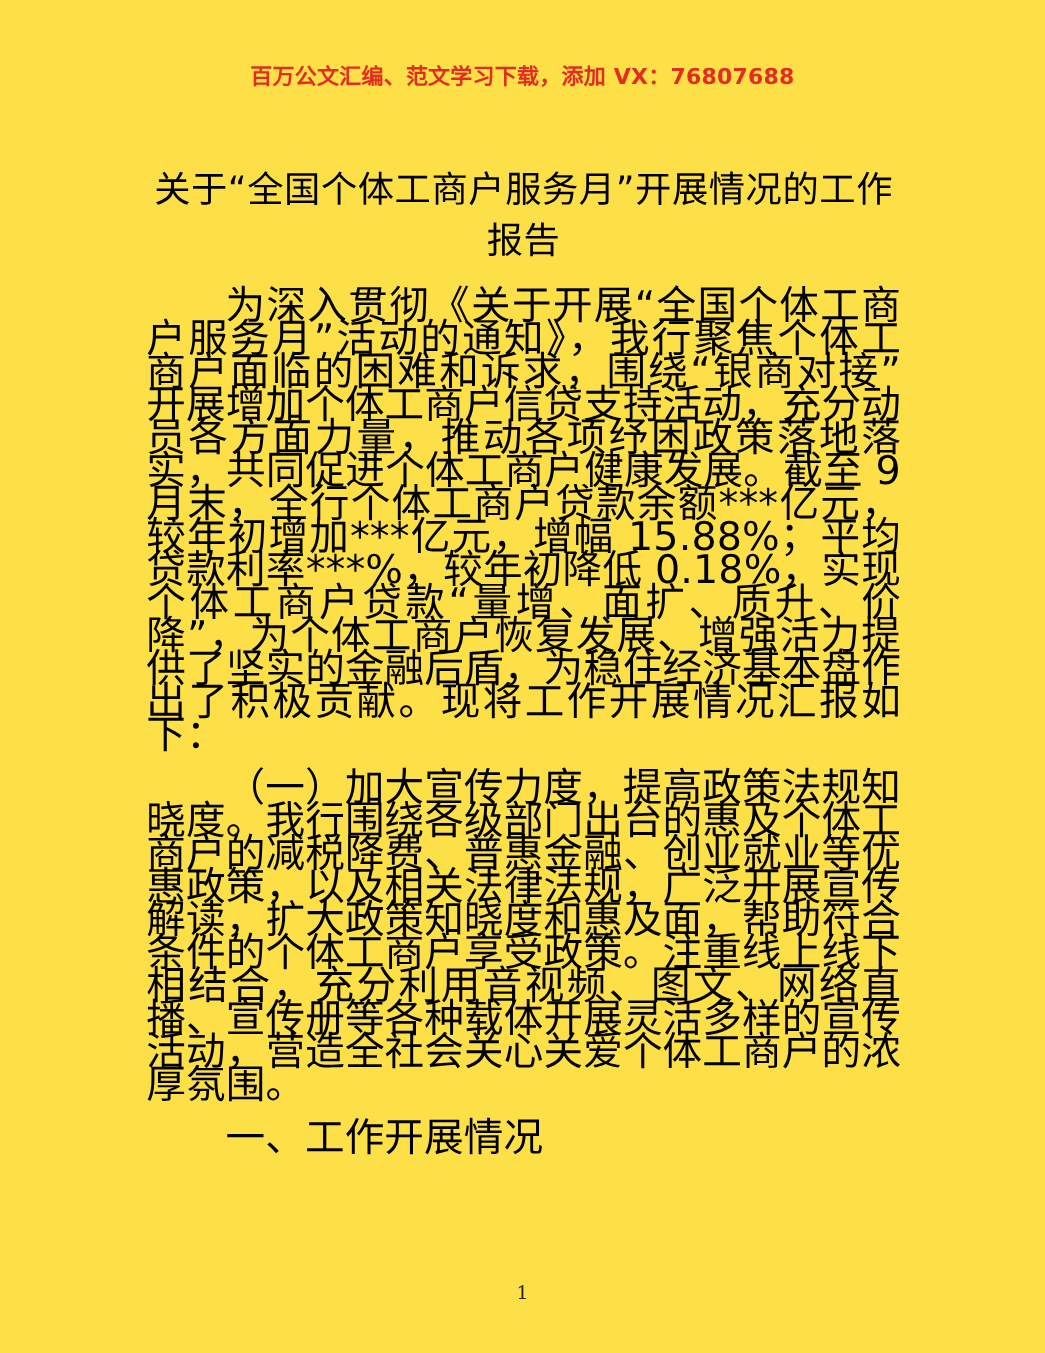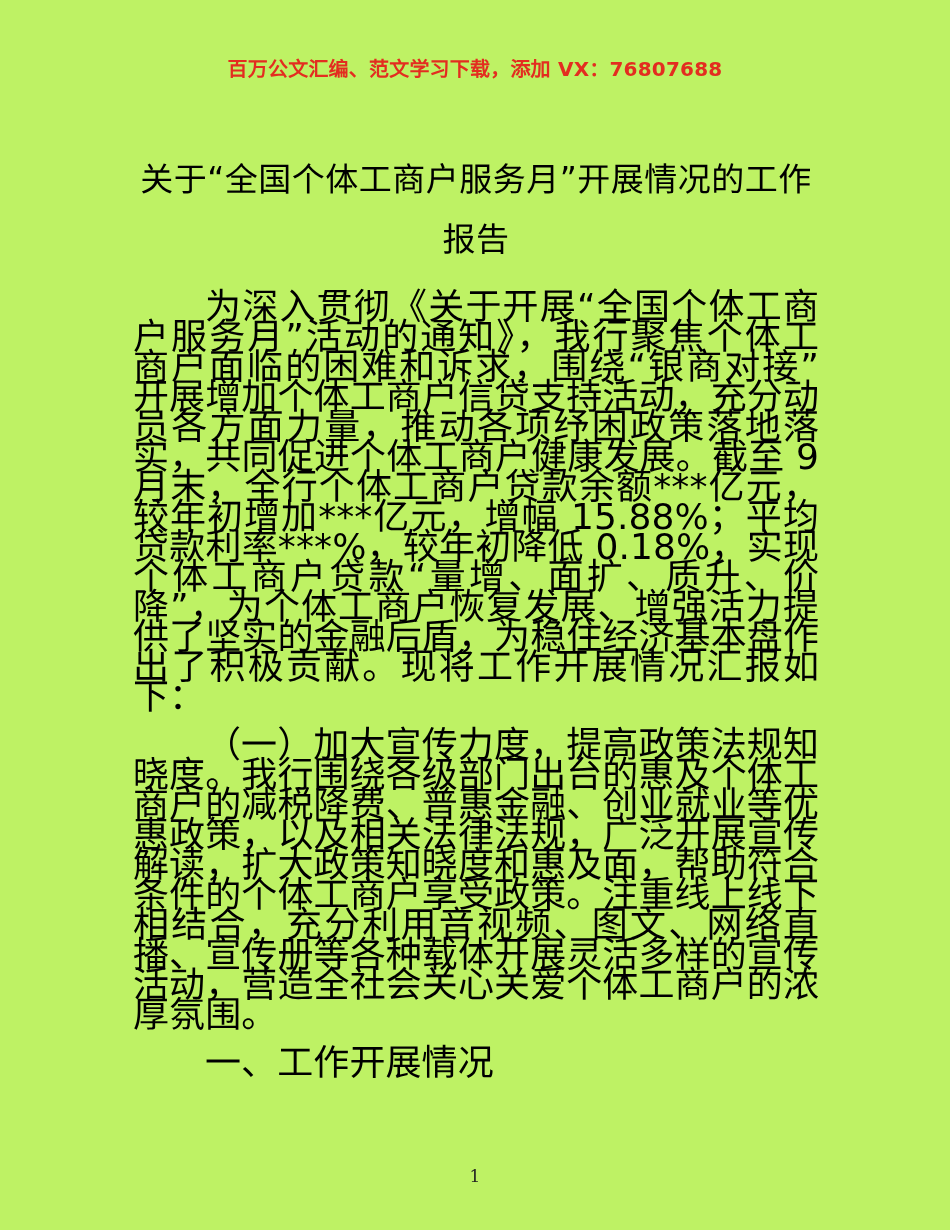--- a/index.html
+++ b/index.html
@@ -7,21 +7,21 @@
     margin: 0;
     padding: 0;
     background: #ffffff;
   }
 
   .page {
     position: relative;
     width: 950px;
     height: 1230px;
     margin: 0 auto;
-    background: #bef264;
+    background: #fde047;
     overflow: hidden;
     font-family: "DejaVu Sans", "Liberation Sans", sans-serif;
     -webkit-font-smoothing: antialiased;
   }
 
   
   .promo-header {
     position: absolute;
     top: 56px;
     left: 0;
@@ -38,21 +38,21 @@
   
   .doc {
     position: absolute;
     top: 150px;
     left: 133px;
     width: 686px;
   }
 
   .doc-title {
     font-size: 33px;
-    line-height: 60px;
+    line-height: 46px;
     font-weight: 400;
     text-align: center;
     color: #000000;
     margin: 0 0 22px 0;
     letter-spacing: 0.5px;
   }
 
   .para {
     font-size: 36px;
     line-height: 30px;

